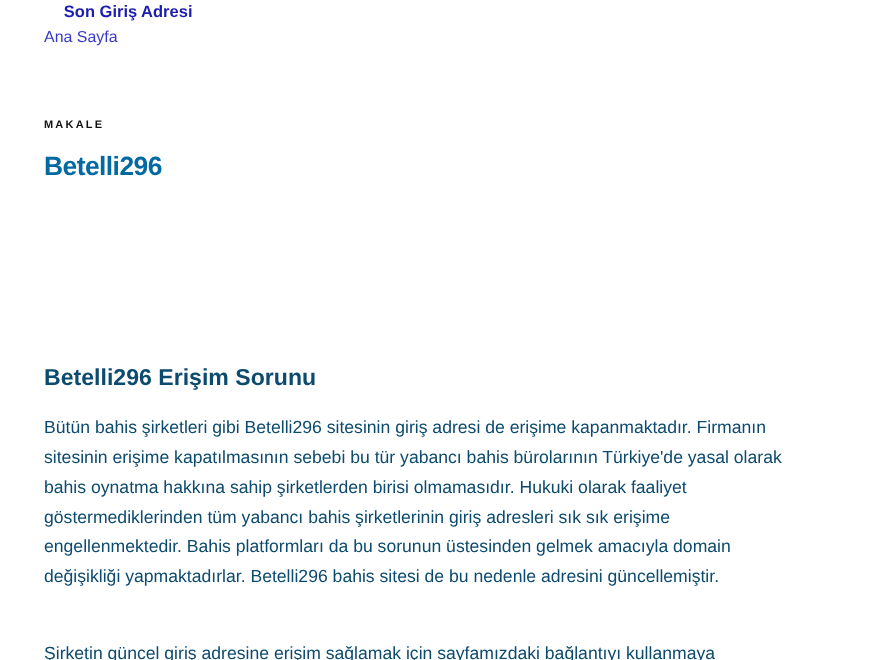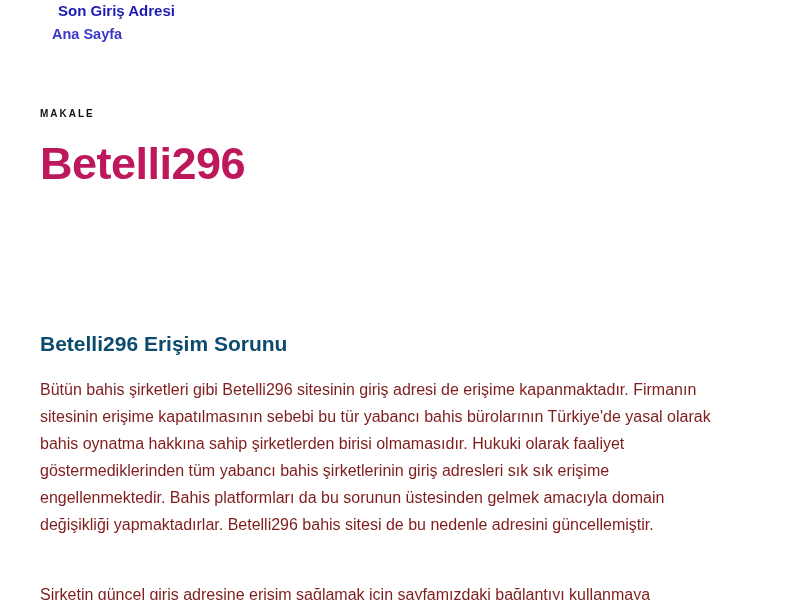--- a/index.html
+++ b/index.html
@@ -21,56 +21,56 @@
     text-decoration: none;
     white-space: nowrap;
   }
   .nav-link.primary {
     left: 58px; top: 2px;
     font-size: 15px;
     font-weight: 700;
     color: #1c1cb0;
   }
   .nav-link.secondary {
-    left: 52px; top: 26px;
+    left: 40px; top: 26px;
     font-size: 14.5px;
-    font-weight: 700;
+    font-weight: 400;
     color: #3939c6;
   }
   
   .category {
     position: absolute;
     left: 40px; top: 108px;
     font-size: 10px;
     font-weight: 700;
     letter-spacing: 2px;
     color: #111111;
   }
   .article-title {
     position: absolute;
     left: 40px; top: 138px;
-    font-size: 45px;
+    font-size: 24px;
     font-weight: 700;
-    color: #be185d;
+    color: #0369a1;
     letter-spacing: -0.5px;
   }
   .section-heading {
     position: absolute;
     left: 40px; top: 332px;
     font-size: 21px;
     font-weight: 700;
     color: #0c4a6e;
   }
   .body-paragraph {
     position: absolute;
     left: 40px;
     width: 676px;
     font-size: 16px;
     line-height: 27px;
-    color: #7f1d1d;
+    color: #0c4a6e;
   }
   .body-paragraph.first { top: 376px; }
   .body-paragraph.second { top: 581px; }
 </style>
 </head>
 <body>
 
 <div class="viewport">
 
   <nav>

